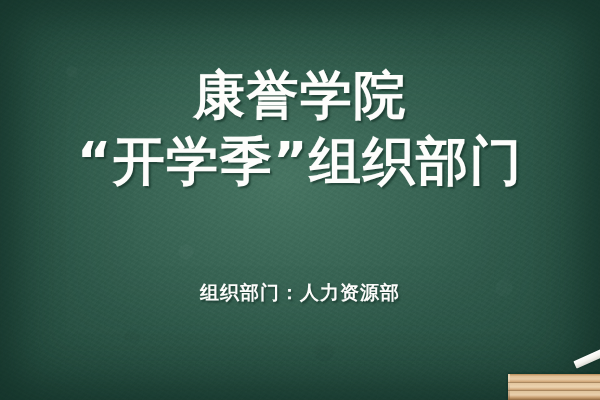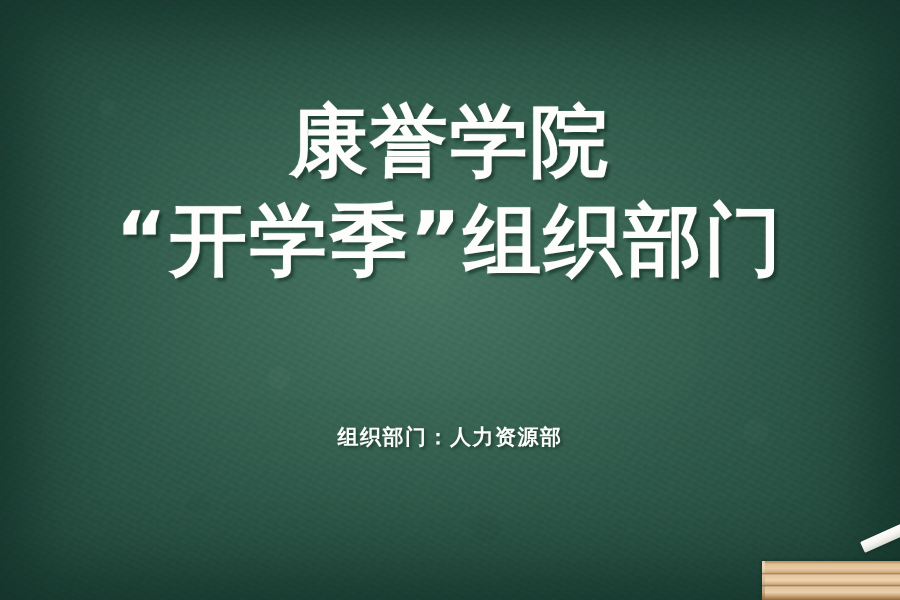--- a/index.html
+++ b/index.html
@@ -83,21 +83,21 @@
       0 0 1px rgba(255,255,255,0.4);
   }
 
   .subtitle {
     position: absolute;
     left: 0;
     right: 0;
     top: 278px;
     text-align: center;
     color: #fcfcfa;
-    font-size: 14px;
+    font-size: 19px;
     line-height: 28px;
     font-weight: 700;
     letter-spacing: 1px;
     white-space: nowrap;
     text-shadow: 1.5px 1.5px 2px rgba(10,36,28,0.5);
   }
 
   
   #chalk-ledge {
     position: absolute;

